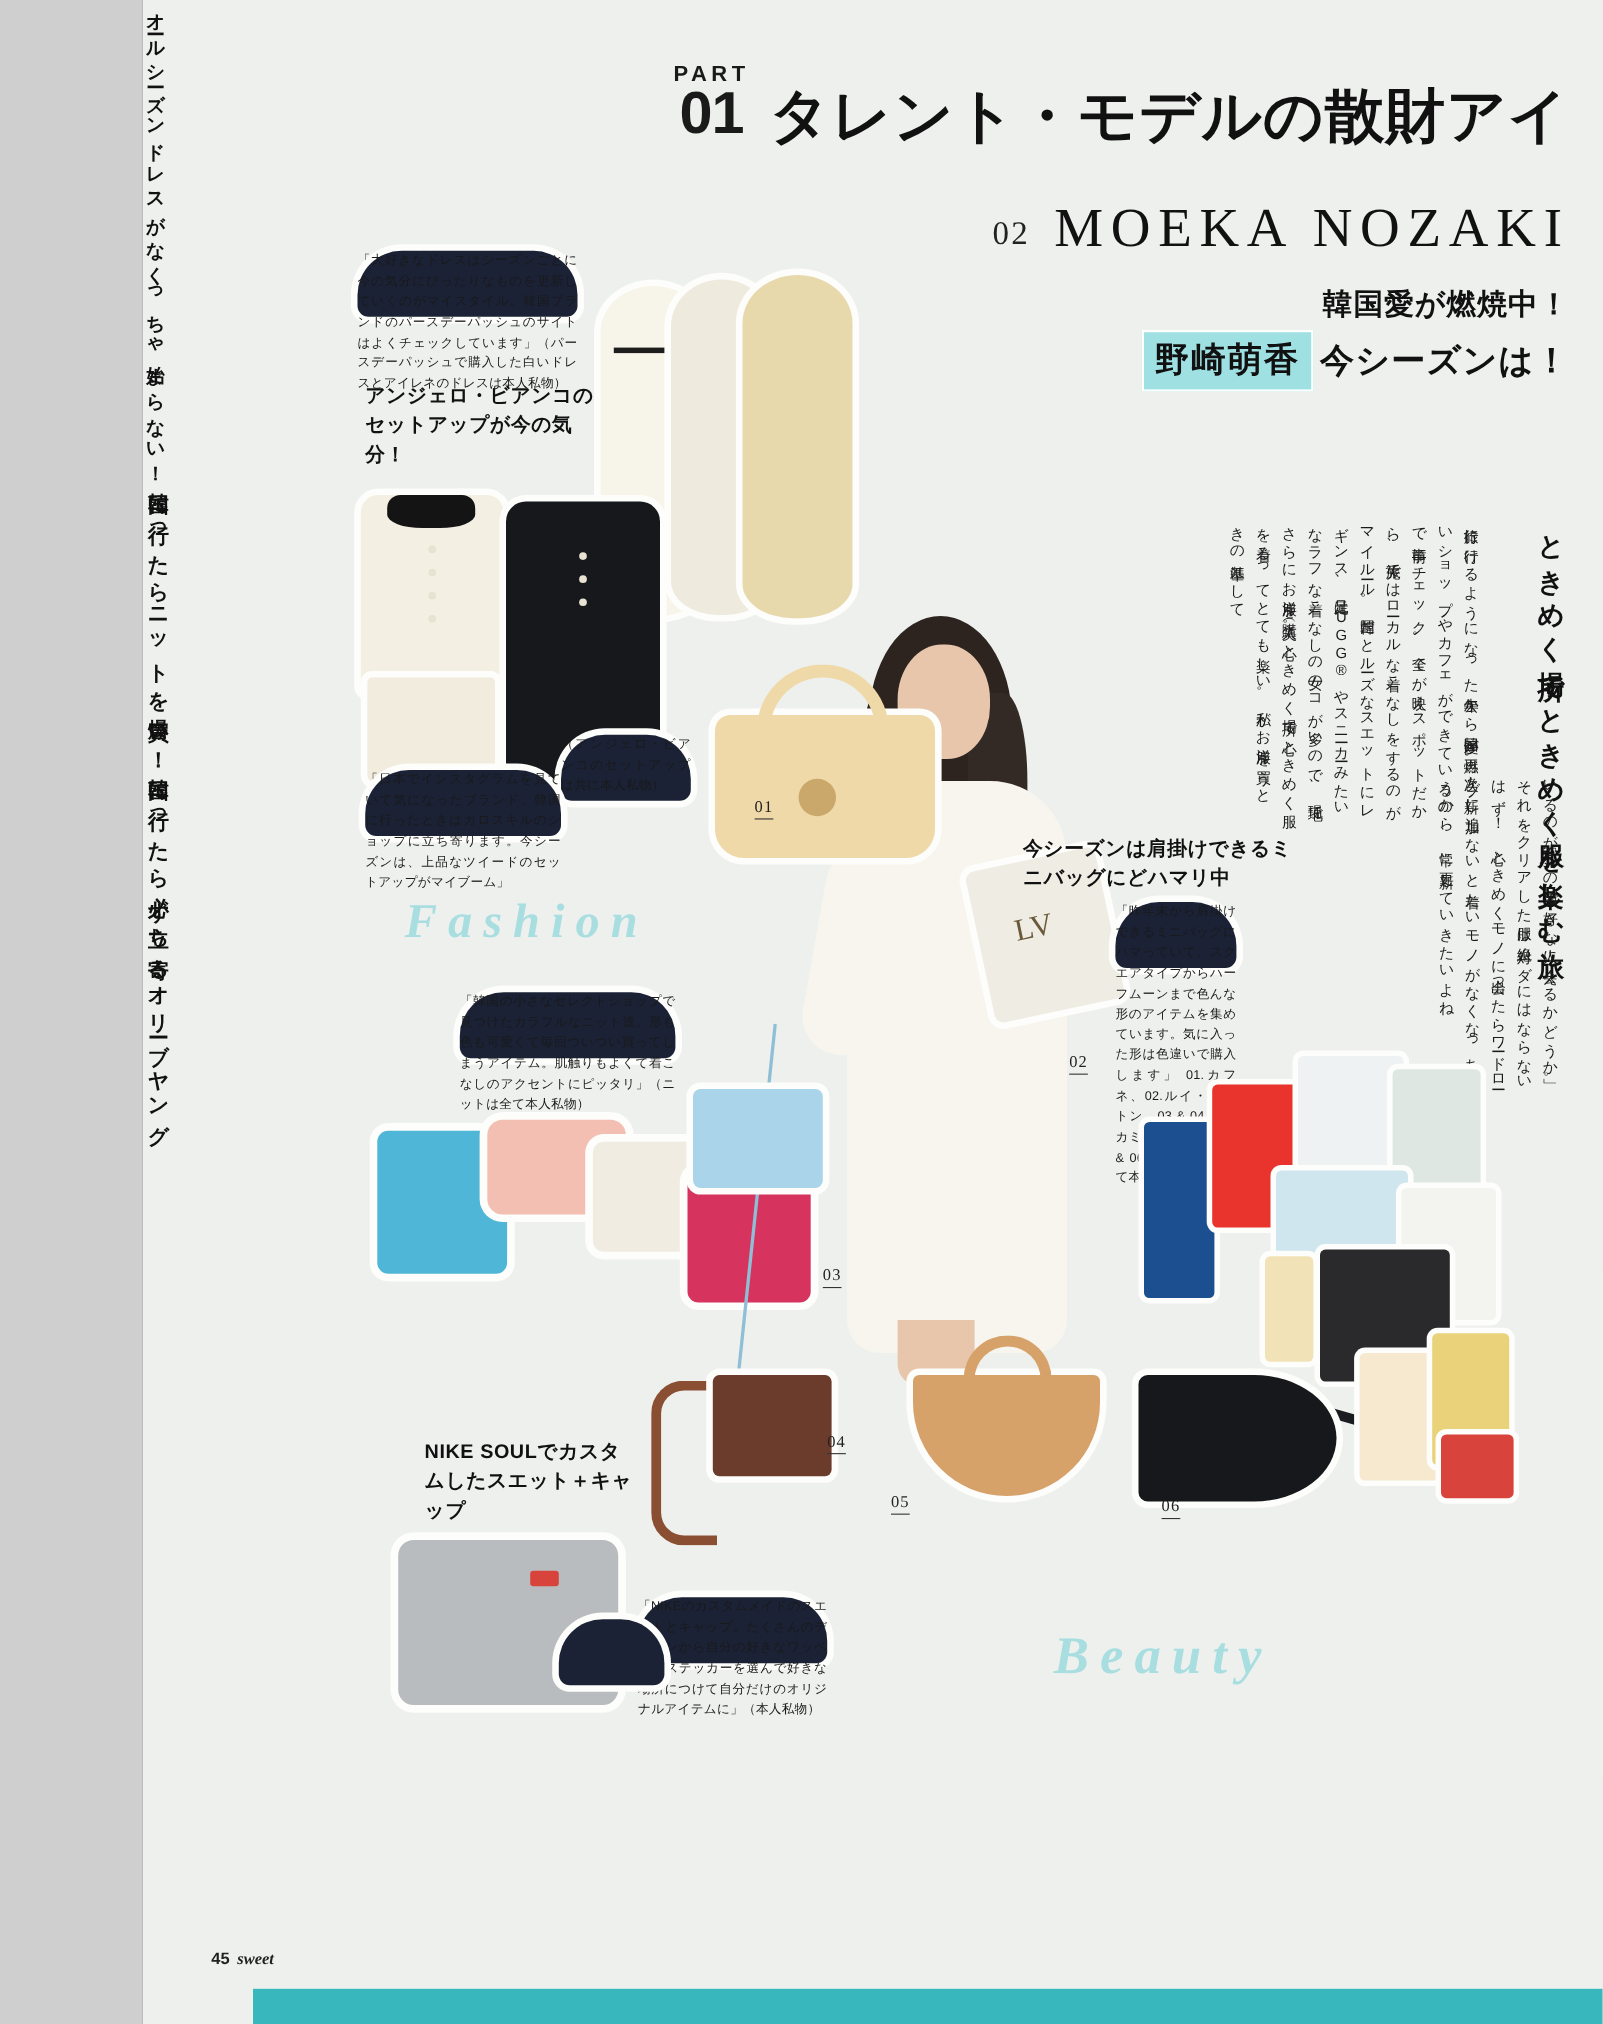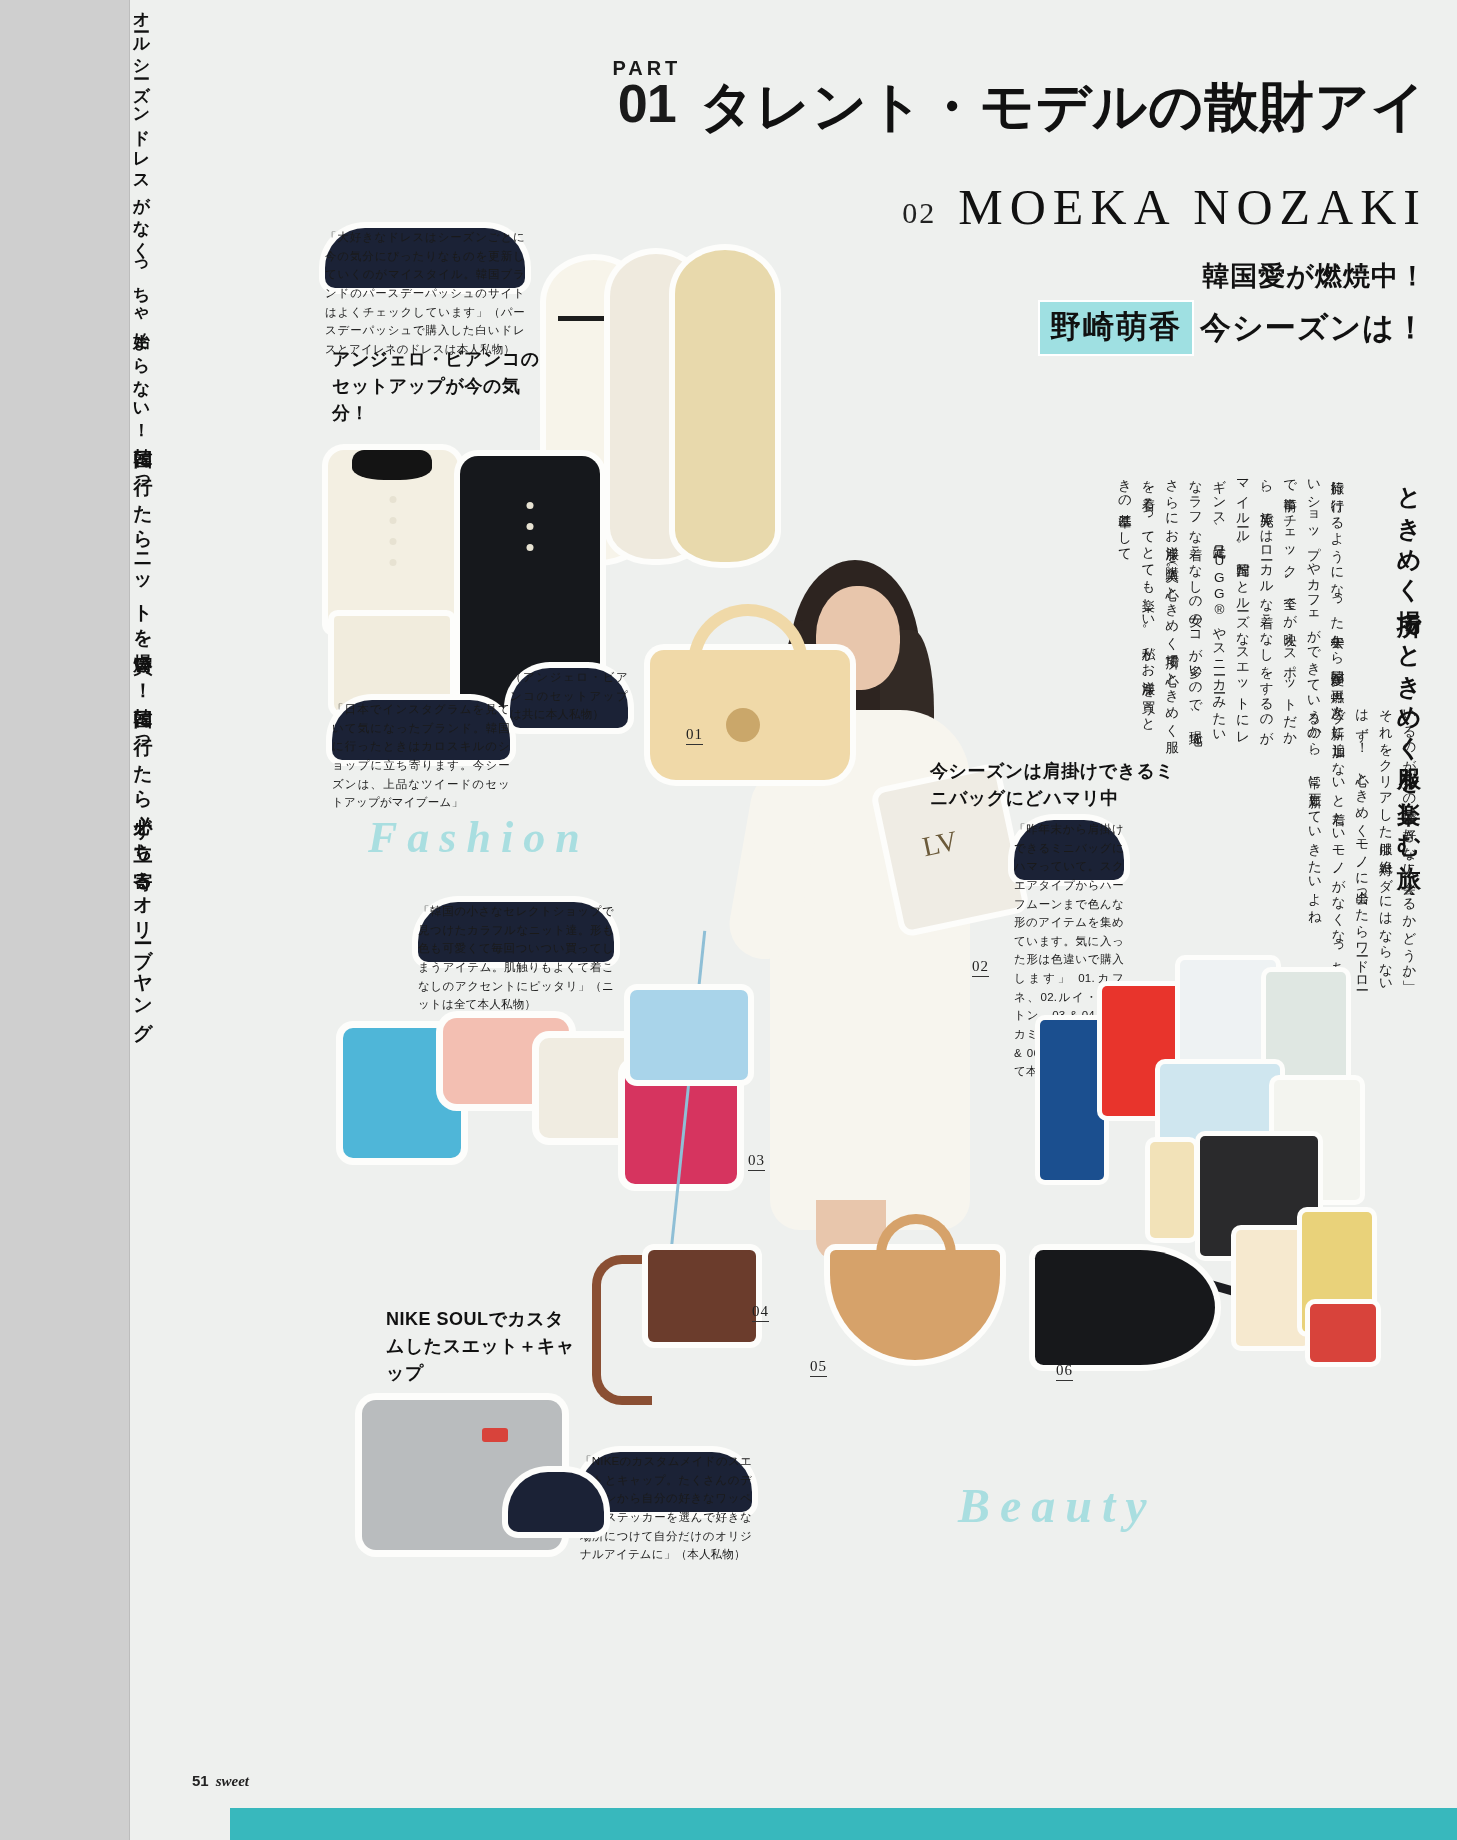--- a/index.html
+++ b/index.html
@@ -446,18 +446,18 @@
 
     <div class="cap-ttl" style="left:256px; top:1306px; width:190px;">NIKE SOULでカスタムしたスエット＋キャップ</div>
     <div class="sweat">
       <div class="logo"></div>
     </div>
     <div class="cap-obj"></div>
     <div class="cap" style="left:450px; top:1452px; width:172px;">「NIKEのカスタムメイドのスエットとキャップ。たくさんのデザインから自分の好きなワッペンやステッカーを選んで好きな場所につけて自分だけのオリジナルアイテムに」（本人私物）</div>
     <div class="cap" style="left:378px; top:1472px; width:96px; height:60px; background:#1b2236; border-radius:40px 40px 10px 10px; box-shadow:0 0 0 6px #fdfdfb;"></div>
 
     <div class="folio">
-      <span>51</span><span class="mag">sweet</span>
+      <span>45</span><span class="mag">sweet</span>
     </div>
 
     <div class="bottom-band"></div>
   </div>
 </div>
 
 </body></html>

